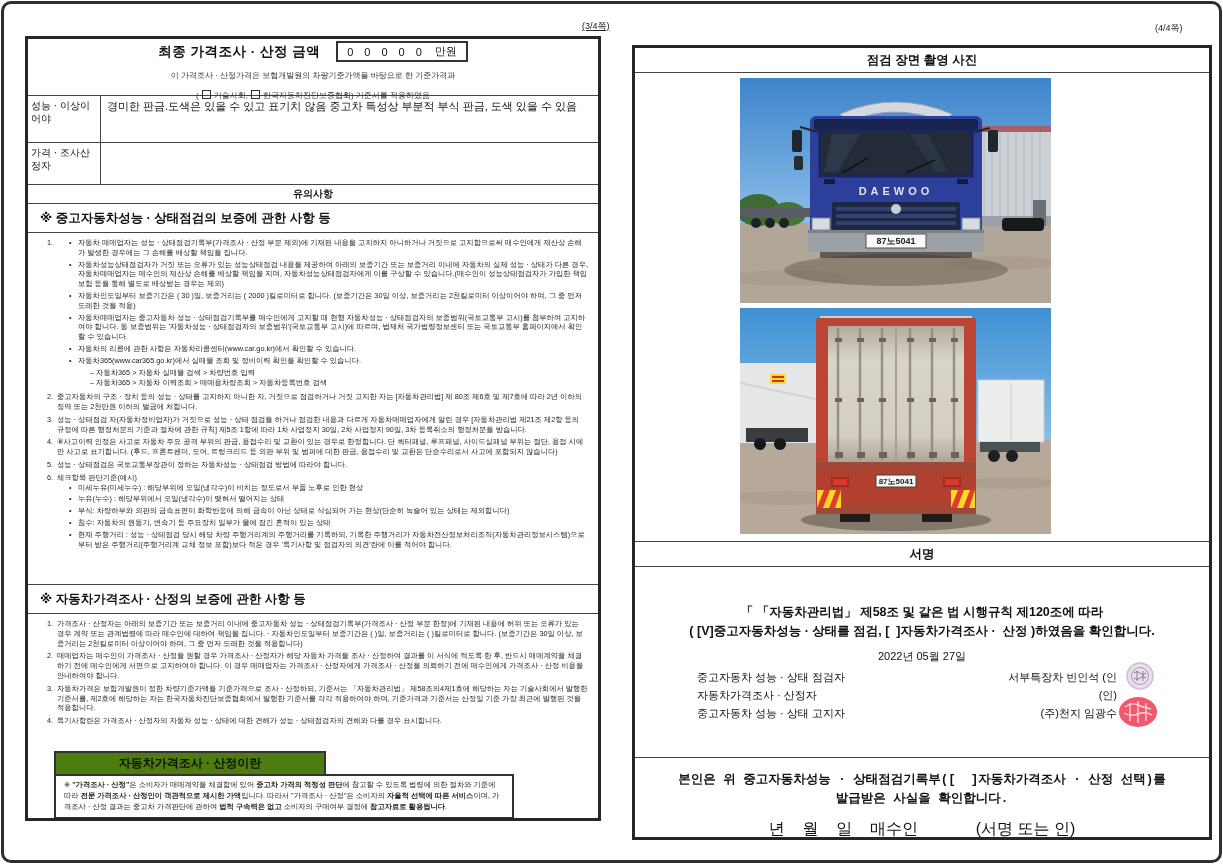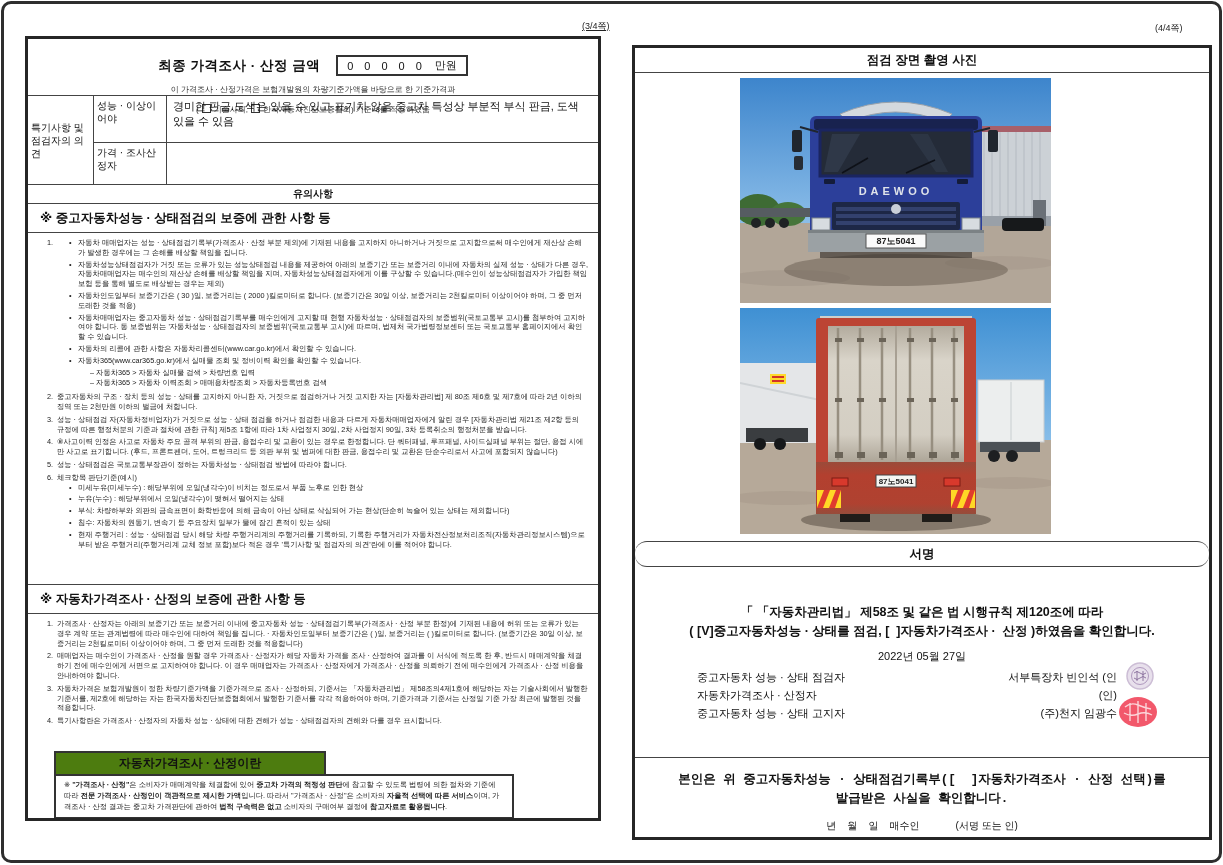--- a/index.html
+++ b/index.html
@@ -5,21 +5,21 @@
   html,body{margin:0;padding:0;background:#fff;width:1223px;height:865px;
     font-family:"Liberation Sans","DejaVu Sans",sans-serif;color:#111;}
   .canvas{position:relative;width:1223px;height:865px;background:#fff;overflow:hidden;}
   .outer-frame{position:absolute;left:1px;top:1px;right:1px;bottom:2px;border:3px solid #2e2e2e;border-radius:10px;}
   .page-label{position:absolute;font-size:9px;color:#222;}
   .page{position:absolute;background:#fff;border:3px solid #262626;overflow:hidden;}
   .page-left{left:25px;top:36px;width:570px;height:779px;}
   .page-right{left:632px;top:45px;width:574px;height:789px;}
 
   
-  .price-head{height:57px;border-bottom:1px solid #444;text-align:center;padding-top:16px;box-sizing:border-box;}
+  .price-head{height:57px;border-bottom:1px solid #444;text-align:center;padding-top:2px;box-sizing:border-box;}
   .price-line{display:flex;justify-content:center;align-items:center;gap:16px;}
   .price-title{font-size:13.5px;font-weight:bold;letter-spacing:.5px;}
   .digit-box{display:inline-flex;align-items:center;border:2px solid #333;padding:1px 9px;gap:11px;font-size:11px;}
   .digit-box .unit{margin-left:2px;font-size:11px;}
   .price-note{font-size:8px;color:#333;margin-top:9px;line-height:1.3;}
   .cb{display:inline-block;width:7px;height:7px;border:1px solid #333;vertical-align:-1px;margin:0 3px;}
   .opinion{height:89px;border-bottom:1px solid #444;display:flex;box-sizing:border-box;}
   .op-col1{width:66px;border-right:1px solid #444;font-size:10px;display:flex;align-items:center;padding:0 3px;box-sizing:border-box;line-height:1.3;}
   .op-right{flex:1;display:grid;grid-template-columns:73px 1fr;grid-template-rows:47px 1fr;}
   .op-label{border-right:1px solid #444;font-size:10px;padding:4px 3px;box-sizing:border-box;line-height:1.25;}
@@ -40,34 +40,34 @@
   .def-title{width:272px;border:2px solid #333;text-align:center;font-weight:bold;font-size:12px;padding:2px 4px;box-sizing:border-box;background:#4d7c0f;position:relative;z-index:1;}
   .def-body{border:2px solid #333;margin-top:-2px;padding:4px 8px;font-size:7.3px;line-height:1.5;color:#222;}
   .seg-b{font-weight:bold;}
 
   
   .photos-title{height:24px;line-height:24px;border-bottom:1px solid #444;text-align:center;font-weight:bold;font-size:12.5px;}
   .photo-area{position:relative;height:468px;}
   .photo{position:absolute;left:105px;display:block;}
   .photo-1{top:5px;}
   .photo-2{top:235px;}
-  .sign-bar{height:24px;line-height:24px;border-top:1px solid #444;border-bottom:1px solid #444;text-align:center;font-weight:bold;font-size:12.5px;border-radius:12px;}
+  .sign-bar{height:24px;line-height:24px;border-top:1px solid #444;border-bottom:1px solid #444;text-align:center;font-weight:bold;font-size:12.5px;}
   .sig-section{height:191px;border-bottom:1px solid #444;box-sizing:border-box;padding-top:36px;}
   .law-line{text-align:center;font-weight:bold;font-size:12.5px;line-height:1.55;white-space:pre-wrap;}
   .date-line{text-align:center;font-size:11px;margin-top:7px;}
   .sig-rows{position:relative;margin-top:4px;}
   .sig-row{position:relative;height:18px;font-size:11px;}
   .sig-row .lab{position:absolute;left:62px;top:2px;}
   .sig-row .val{position:absolute;right:92px;top:2px;}
   .stamp{position:absolute;}
   .stamp-1{right:54px;top:-7px;}
   .stamp-2{right:50px;top:27px;}
   .confirm-section{padding-top:13px;}
   .confirm-line{text-align:center;font-weight:bold;font-size:12.5px;line-height:1.5;white-space:pre-wrap;font-family:Liberation Mono, monospace;}
-  .buyer-line{text-align:center;font-size:10px;margin-top:10px;white-space:pre-wrap;}
+  .buyer-line{text-align:center;font-size:16px;margin-top:10px;white-space:pre-wrap;}
 </style>
 </head>
 <body>
 
 <div class="canvas">
   <div class="outer-frame"></div>
 
   <div class="page-label" style="left:582px;top:20px;text-decoration:underline;">(3/4쪽)</div>
   <div class="page-label" style="left:1155px;top:22px;">(4/4쪽)</div>
 
@@ -85,21 +85,20 @@
           <span class="unit">만원</span>
         </span>
       </div>
       <div class="price-note">이 가격조사 · 산정가격은 보험개발원의 차량기준가액을 바탕으로 한 기준가격과</div>
       <div class="price-note">
         <span>(</span><span class="cb"></span><span>기술사회,</span><span class="cb"></span><span>한국자동차진단보증협회) 기준서를 적용하였음</span>
       </div>
     </div>
 
     <div class="opinion">
-      <div class="op-col1">특기사항 및 점검자의 의견</div>
       <div class="op-right">
         <div class="op-label op-r1">성능 · 이상이어야</div>
         <div class="op-val op-r1">경미한 판금.도색은 있을 수 있고 표기치 않음 중고차 특성상 부분적 부식 판금, 도색 있을 수 있음</div>
         <div class="op-label">가격 · 조사산정자</div>
         <div class="op-val"></div>
       </div>
     </div>
 
     <div class="notice-bar">유의사항</div>
 

